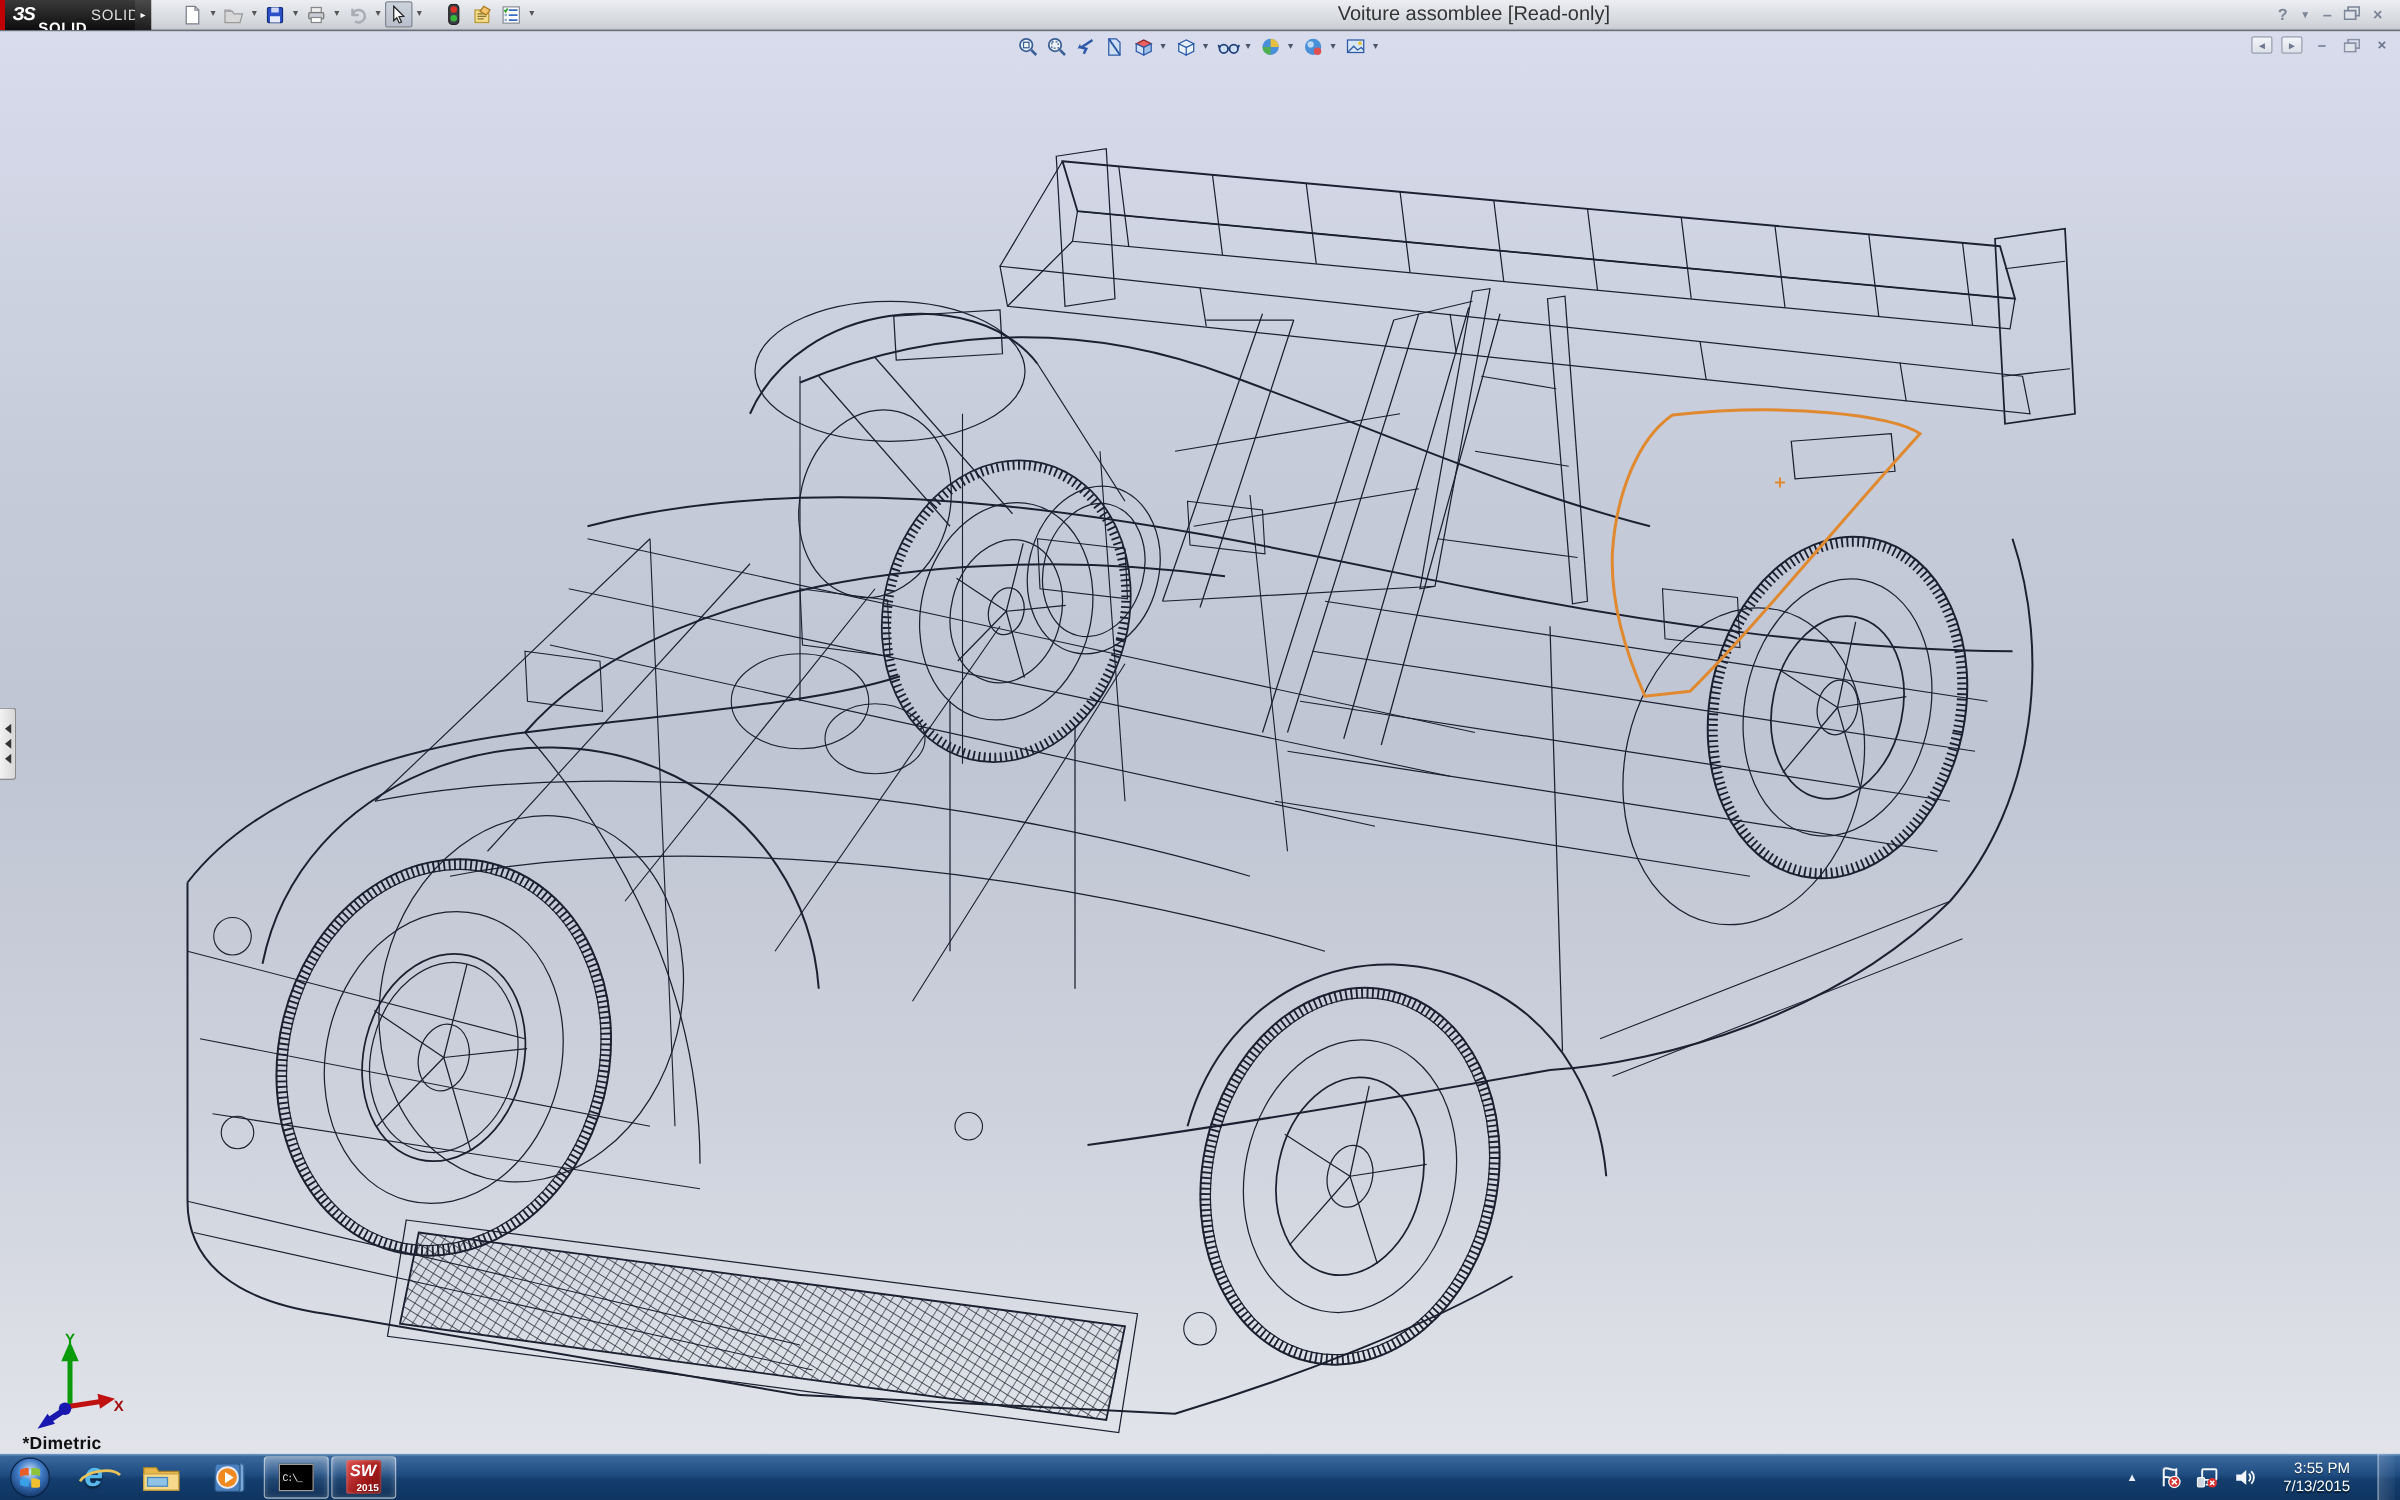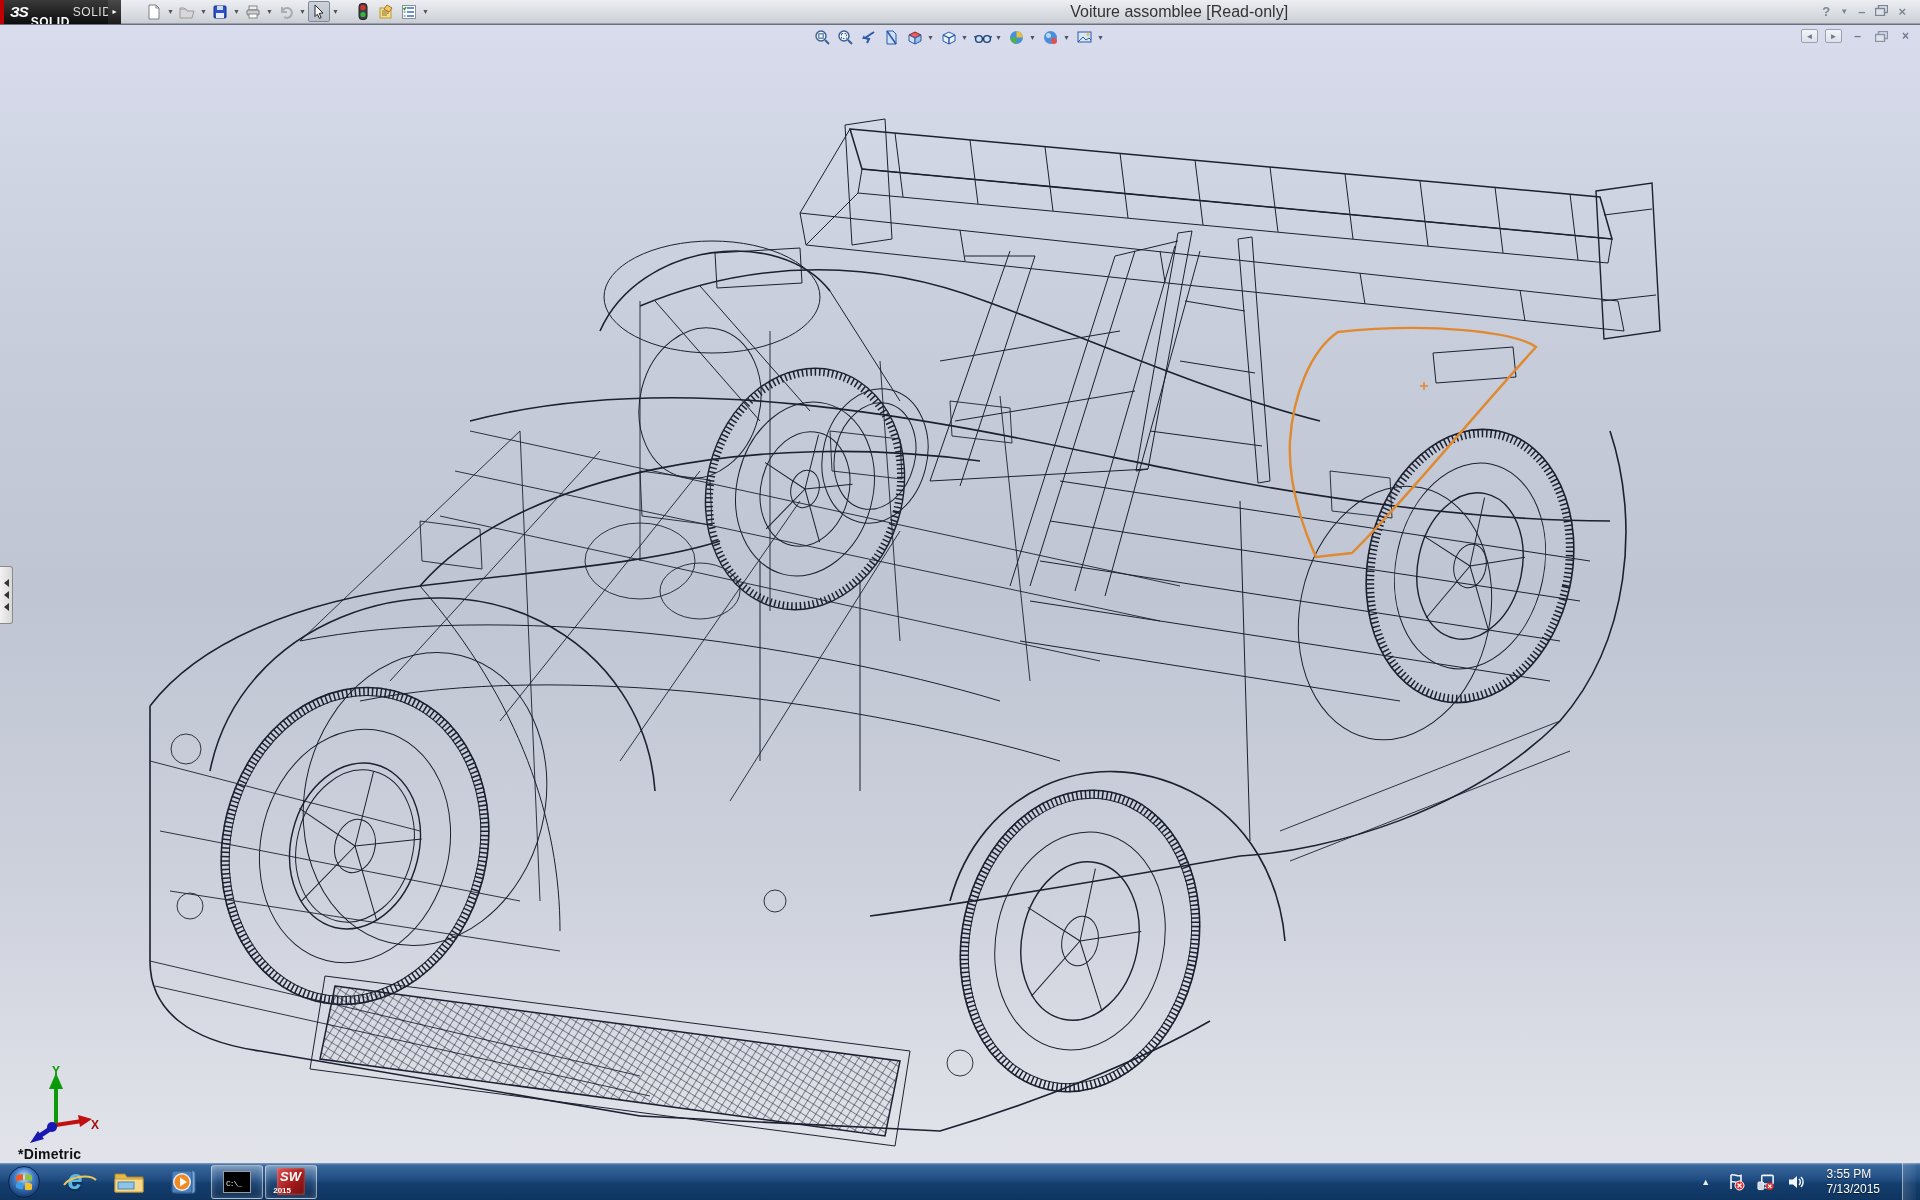--- a/index.html
+++ b/index.html
@@ -76,25 +76,25 @@
   .ie-e { font-size:27px; font-weight:bold; font-style:italic; color:#59b8ea;
     text-shadow:0 1px 2px rgba(0,0,0,.5); line-height:20px; }
   .cmdicon { width:28px; height:22px; border:1px solid #9a9a9a; background:#000; position:relative; }
   .cmdicon .bar { height:4px; background:linear-gradient(#fdfdfd,#c9c9c9); }
   .cmdicon .txt { color:#e8e8e8; font-family:"Liberation Mono", monospace; font-size:8px;
     padding-left:2px; letter-spacing:-1px; }
   .swicon { width:28px; height:27px; background:linear-gradient(135deg,#e05050,#a01818 60%,#701010);
     border-radius:2px; position:relative; box-shadow:inset 0 0 3px rgba(255,255,255,.4); }
   .swicon .sw { position:absolute; top:1px; left:3px; font-size:13px; font-weight:bold;
     font-style:italic; color:#fff; }
-  .swicon .yr { position:absolute; bottom:0; right:14px; font-size:8px; font-weight:bold; color:#fff; }
+  .swicon .yr { position:absolute; bottom:0; right:2px; font-size:8px; font-weight:bold; color:#fff; }
   .tray { margin-left:auto; display:flex; align-items:center; gap:12px; padding-right:4px; }
   .trayicon { width:18px; height:18px; display:flex; align-items:center; justify-content:center; }
   .hiddenarrow { color:#e8eef5; font-size:9px; }
-  .clock { text-align:left; color:#fff; font-size:12px; line-height:15px;
+  .clock { text-align:right; color:#fff; font-size:12px; line-height:15px;
     text-shadow:0 1px 1px rgba(0,0,0,.6); padding:0 10px; }
   .showdesktop { width:14px; height:37px; border-left:1px solid rgba(255,255,255,.55);
     background:linear-gradient(90deg,rgba(255,255,255,.15),rgba(255,255,255,.03)); }
 </style>
 </head>
 <body>
 
 <div class="titlebar">
   <div class="logo">
     <span class="mark">ЗS</span>

